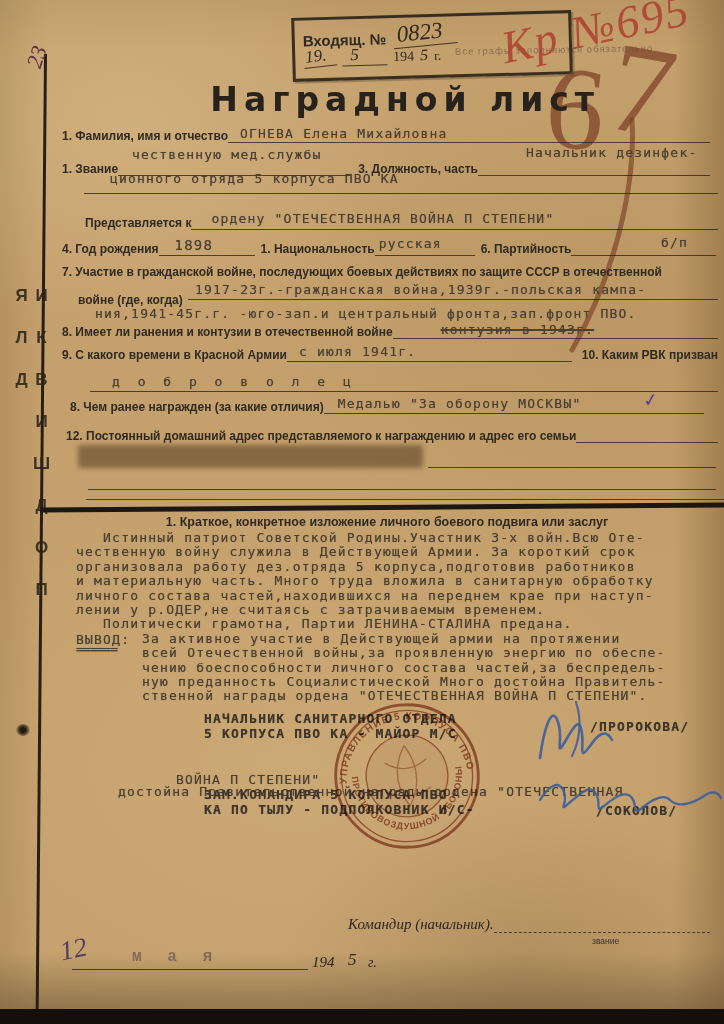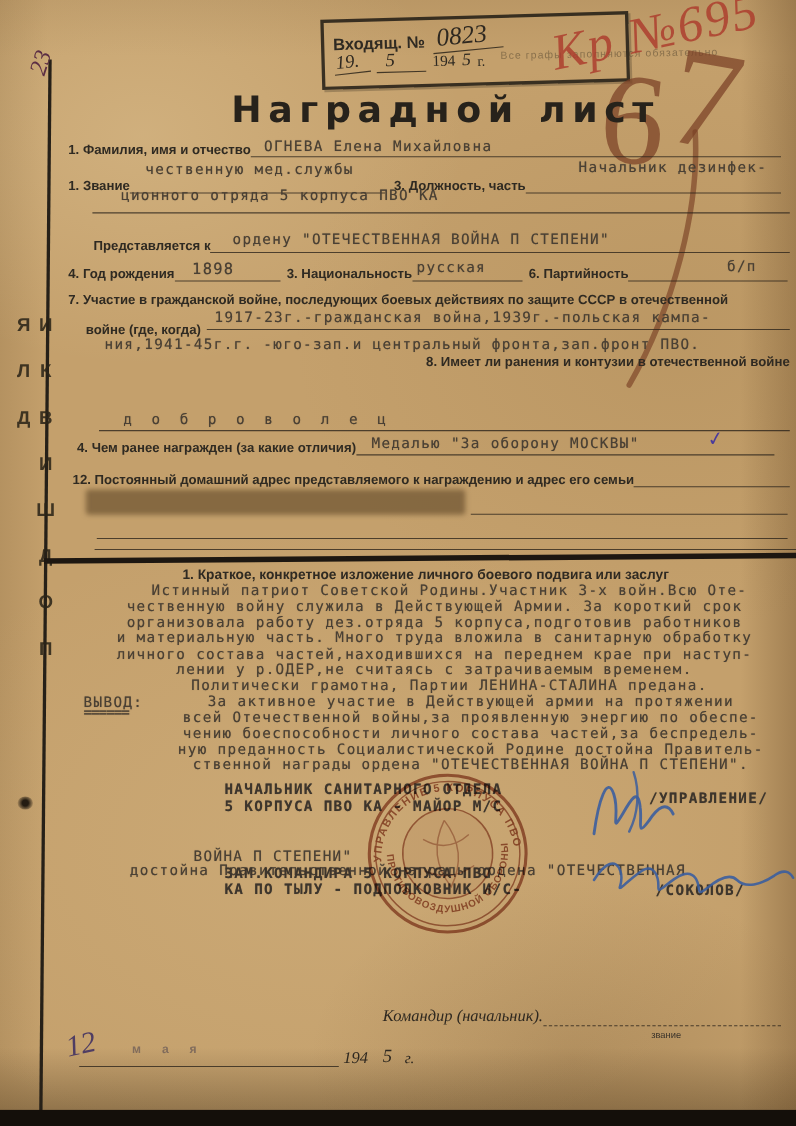--- a/index.html
+++ b/index.html
@@ -36,21 +36,21 @@
   .intake-row{display:flex;align-items:flex-end;gap:6px;}
   .faded{position:absolute;left:455px;top:44px;font-size:9.5px;letter-spacing:1px;color:rgba(55,45,30,.42);transform:rotate(-1deg);}
   .red-note{position:absolute;left:500px;top:2px;font-family:"Liberation Serif",serif;font-style:italic;
     font-size:46px;color:rgba(172,58,44,.82);transform:rotate(-12deg);letter-spacing:2px;}
   .bigdigit{position:absolute;font-family:"Liberation Serif",serif;color:rgba(122,64,37,.72);line-height:1;}
   .redact{position:absolute;left:78px;top:445px;width:345px;height:23px;background:rgba(128,100,62,.92);
     filter:blur(2.5px);border-radius:3px;}
   .thick{position:absolute;left:40px;right:0;top:505px;height:5px;background:#1d1711;transform:rotate(-.4deg);}
   .heading{position:absolute;left:62px;right:12px;top:515px;text-align:center;font-size:12.5px;}
   .citation{position:absolute;left:76px;right:10px;top:531px;}
-  .citation p{margin:0;white-space:pre-wrap;line-height:14.4px;text-align:center;}
+  .citation p{margin:0;white-space:pre-wrap;line-height:14.4px;}
   .vyvod{position:relative;padding-left:66px;margin-top:0;}
   .vyvod .vylabel{position:absolute;left:0;top:0;}
   .vyvod .vyeq{position:absolute;left:0;top:9px;letter-spacing:-1px;}
   .sigline{white-space:pre-wrap;line-height:15px;font-weight:bold;color:#3d352c;}
   .seal{position:absolute;left:330px;top:700px;transform:rotate(-6deg);mix-blend-mode:multiply;opacity:.85;}
   .inkblot{position:absolute;left:16px;top:724px;width:14px;height:12px;border-radius:50%;
     background:radial-gradient(circle,#241c12 30%,rgba(36,28,18,.25) 70%,transparent);}
   .strip{position:absolute;left:0;right:0;bottom:0;height:15px;background:#140f0a;}
   .rank-cap{position:absolute;left:592px;top:936px;font-size:8.5px;font-weight:400;color:#3a332a;text-align:center;}
   .check{font-family:"DejaVu Sans",sans-serif;color:#4a3b9c;font-size:18px;font-weight:bold;transform:rotate(-8deg);}
@@ -114,51 +114,58 @@
     <span class="fill">
       <span class="typed type" style="left:20px;bottom:3px;">ордену "ОТЕЧЕСТВЕННАЯ ВОЙНА П СТЕПЕНИ"</span>
     </span>
   </div>
 
   <div class="row" style="left:62px;right:8px;top:239px;height:17px;">
     <span class="lbl print">4. Год рождения</span>
     <span class="fill" style="max-width:96px;">
       <span class="typed type" style="left:16px;bottom:2px;font-size:14px;">1898</span>
     </span>
-    <span class="lbl print" style="margin-left:6px;">3. Национальность</span>
+    <span class="lbl print" style="margin-left:6px;">1. Национальность</span>
     <span class="fill" style="max-width:100px;">
       <span class="typed type" style="left:4px;bottom:4px;">русская</span>
     </span>
     <span class="lbl print" style="margin-left:6px;">6. Партийность</span>
     <span class="fill">
       <span class="typed type" style="right:28px;bottom:5px;">б/п</span>
     </span>
   </div>
 
   <div class="abs print" style="left:62px;right:8px;top:265px;">7. Участие в гражданской войне, последующих боевых действиях по защите СССР в отечественной</div>
   <span class="typed type abs" style="left:195px;top:282px;">1917-23г.-гражданская война,1939г.-польская кампа-</span>
   <div class="hline" style="left:188px;right:6px;top:299px;"></div>
   <div class="abs print" style="left:78px;top:293px;">войне (где, когда)</div>
   <span class="typed type abs" style="left:95px;top:306px;">ния,1941-45г.г. -юго-зап.и центральный фронта,зап.фронт ПВО.</span>
 
-  <div class="row" style="left:62px;right:6px;top:322px;height:17px;flex-direction:column;">
+  <div class="row" style="left:62px;right:6px;top:322px;height:17px;">
     <span class="lbl print">8. Имеет ли ранения и контузии в отечественной войне</span>
     <span class="fill">
       <span class="typed type" style="left:48px;bottom:1px;text-decoration:line-through;text-decoration-thickness:2px;">контузия в 1943г.</span>
     </span>
   </div>
 
+  <div class="row" style="left:62px;right:6px;top:345px;height:17px;">
+    <span class="lbl print">9. С какого времени в Красной Армии</span>
+    <span class="fill">
+      <span class="typed type" style="left:12px;bottom:2px;">с июля 1941г.</span>
+    </span>
+    <span class="lbl print" style="margin-left:10px;">10. Каким РВК призван</span>
+  </div>
   <div class="row" style="left:90px;right:6px;top:374px;height:18px;">
     <span class="fill">
       <span class="typed type" style="left:22px;bottom:2px;letter-spacing:5px;">д о б р о в о л е ц</span>
     </span>
   </div>
 
   <div class="row" style="left:70px;right:20px;top:397px;height:17px;">
-    <span class="lbl print">4. Чем ранее награжден (за какие отличия)</span>
+    <span class="lbl print">8. Чем ранее награжден (за какие отличия)</span>
     <span class="fill">
       <span class="typed type" style="left:14px;bottom:2px;">Медалью "За оборону МОСКВЫ"</span>
       <span class="typed check" style="right:46px;bottom:3px;">✓</span>
     </span>
   </div>
 
   <div class="row" style="left:66px;right:6px;top:427px;height:16px;">
     <span class="lbl print">12. Постоянный домашний адрес представляемого к награждению и адрес его семьи</span>
     <span class="fill"></span>
   </div>
@@ -177,28 +184,28 @@
 и материальную часть. Много труда вложила в санитарную обработку
 личного состава частей,находившихся на переднем крае при наступ-
 лении у р.ОДЕР,не считаясь с затрачиваемым временем.
 &nbsp;&nbsp;&nbsp;Политически грамотна, Партии ЛЕНИНА-СТАЛИНА предана.</p>
     <div class="vyvod">
       <span class="vylabel">ВЫВОД:</span>
       <span class="vyeq">======</span>
       <p>За активное участие в Действующей армии на протяжении
 всей Отечественной войны,за проявленную энергию по обеспе-
 чению боеспособности личного состава частей,за беспредель-
-ную преданность Социалистической Родине достойна Правитель-
+ную преданность Социалистической Много достойна Правитель-
 ственной награды ордена "ОТЕЧЕСТВЕННАЯ ВОЙНА П СТЕПЕНИ".</p>
     </div>
   </div>
 
   <div class="abs type sigline" style="left:204px;top:711px;">НАЧАЛЬНИК САНИТАРНОГО ОТДЕЛА
 5 КОРПУСА ПВО КА - МАЙОР М/С</div>
-  <span class="abs type sigline" style="left:590px;top:719px;">/УПРАВЛЕНИЕ/</span>
+  <span class="abs type sigline" style="left:590px;top:719px;">/ПРОРОКОВА/</span>
 
   <span class="abs type" style="left:118px;top:757px;white-space:nowrap;margin-top:27px;">достойна Правительственной награды ордена "ОТЕЧЕСТВЕННАЯ</span>
   <span class="abs type" style="left:176px;top:772px;white-space:nowrap;">ВОЙНА П СТЕПЕНИ"</span>
   <div class="abs type sigline" style="left:204px;top:787px;">ЗАМ.КОМАНДИРА 5 КОРПУСА ПВО
 КА ПО ТЫЛУ - ПОДПОЛКОВНИК И/С-</div>
   <span class="abs type sigline" style="left:596px;top:803px;">/СОКОЛОВ/</span>
 
   <svg class="seal" width="154" height="152" viewBox="0 0 160 160">
     <defs>
       <path id="arcTop" d="M 16,84 A 64,64 0 0 1 144,84"></path>
@@ -222,20 +229,20 @@
     <path d="M 100,112 C 110,96 120,92 124,104 C 128,116 118,124 128,116 C 142,104 150,96 156,106 C 162,116 154,126 164,118 C 176,108 186,102 192,110 C 198,118 192,128 202,120 C 214,110 224,106 230,112 C 238,120 252,116 264,108 C 272,102 278,104 281,110" fill="none" stroke="var(--ink-blue,#3b5e9e)" stroke-width="2.3" stroke-linecap="round" opacity=".9"></path>
   </svg>
 
   <div class="row" style="left:348px;right:14px;top:915px;height:18px;">
     <span class="hand" style="font-size:15px;white-space:nowrap;">Командир (начальник).</span>
     <span class="fill" style="border-bottom-style:dashed;border-bottom-width:1.5px;"></span>
   </div>
   <span class="rank-cap">звание</span>
 
   <span class="abs hand" style="left:60px;top:934px;font-size:27px;color:var(--ink-purple,#4f3d63);transform:rotate(-12deg);">12</span>
-  <span class="abs print" style="left:120px;top:948px;font-size:11px;letter-spacing:8px;color:rgba(75,65,78,.55);">м а я</span>
+  <span class="abs print" style="left:132px;top:948px;font-size:16px;letter-spacing:8px;color:rgba(75,65,78,.55);font-family:Liberation Mono, monospace;">м а я</span>
   <div class="hline" style="left:72px;top:969px;width:236px;border-top-width:1.6px;"></div>
   <span class="abs hand" style="left:312px;top:954px;font-size:15px;font-style:italic;">194</span>
   <span class="abs hand" style="left:348px;top:950px;font-size:17px;">5</span>
   <span class="abs hand" style="left:368px;top:955px;font-size:14px;">г.</span>
 
   <div class="strip"></div>
 </div>
 
 </body></html>

